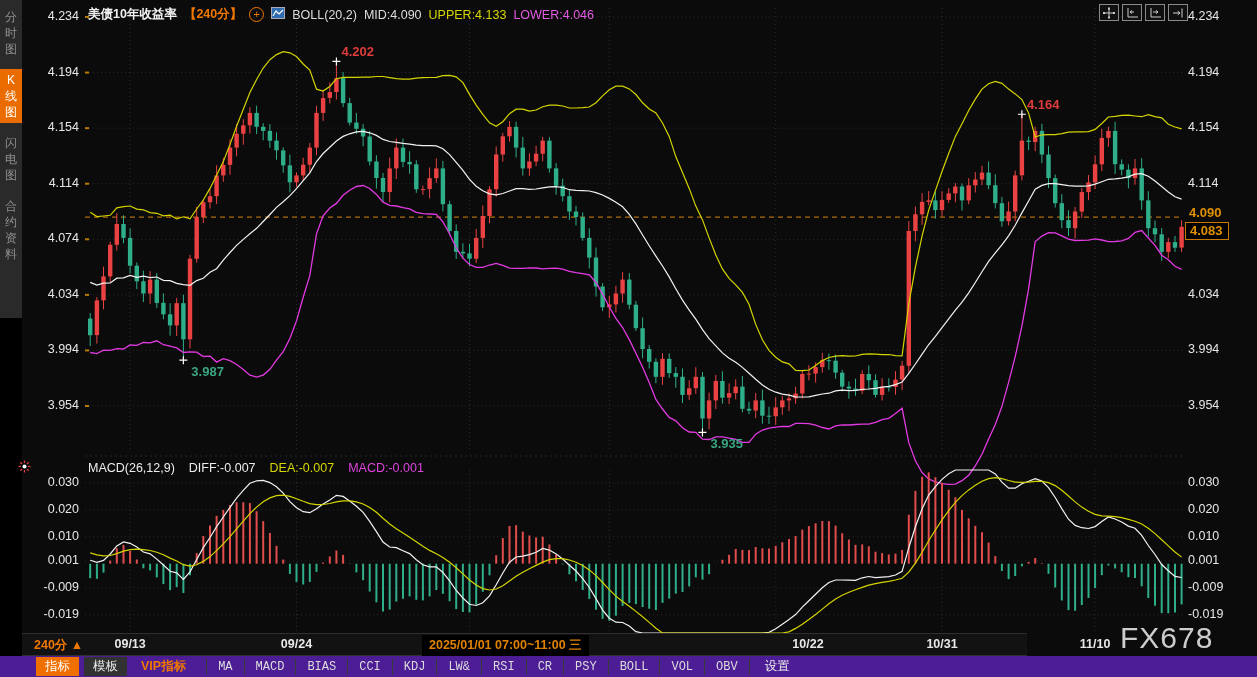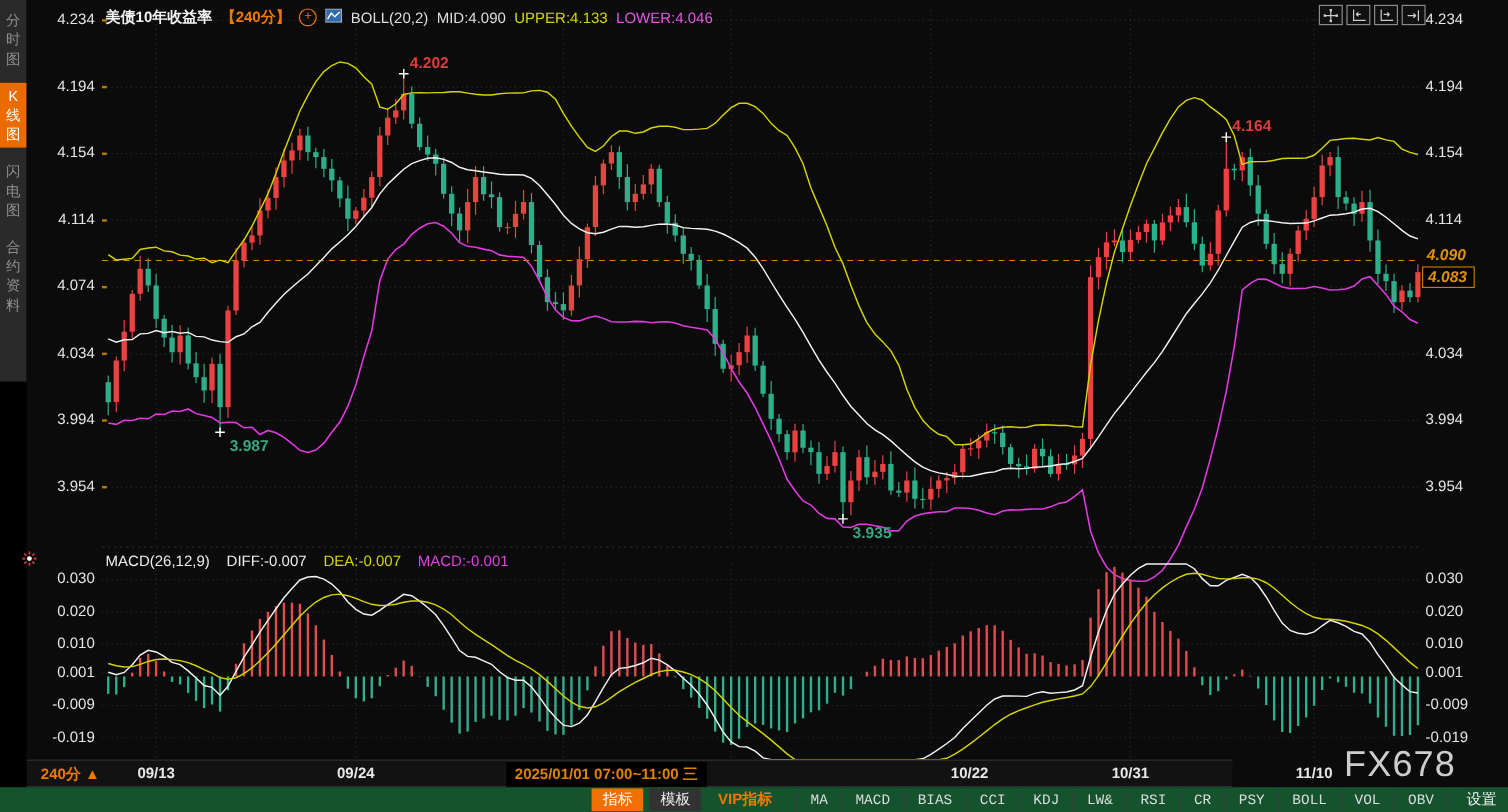--- a/index.html
+++ b/index.html
@@ -28,33 +28,33 @@
   .side-tab.sel{background:#ea6c00;color:#fff;}
   #top-icons{position:absolute;left:1099px;top:4px;display:flex;gap:3px;z-index:6;}
   .tool-ic{width:18px;height:15px;border:1px solid #8a8a8a;background:#101010;display:flex;
     align-items:center;justify-content:center;}
   #xaxis-row{position:absolute;left:22px;top:633px;width:1005px;height:23px;background:#121212;
     border-top:1px solid #2f2f2f;border-bottom:1px solid #2f2f2f;box-sizing:border-box;z-index:4;}
   .date-lbl{position:absolute;top:3px;transform:translateX(-50%);font-size:12.5px;font-weight:bold;color:#e8e8e8;white-space:nowrap;}
   #period-lbl{position:absolute;left:12px;top:3px;color:#f07800;font-size:12.5px;font-weight:bold;white-space:nowrap;}
   #hl-date{position:absolute;left:400px;top:1px;background:#000;color:#e08200;font-size:12.5px;
     font-weight:bold;padding:2px 7px;white-space:nowrap;}
-  #toolbar{position:absolute;left:0;top:656px;width:1257px;height:21px;background:#14532d;
-    display:flex;align-items:center;padding-left:36px;box-sizing:border-box;z-index:6;gap:5px;justify-content:flex-end;}
+  #toolbar{position:absolute;left:0;top:656px;width:1257px;height:21px;background:#4c1d95;
+    display:flex;align-items:center;padding-left:36px;box-sizing:border-box;z-index:6;gap:5px;}
   .tb-tab{font-size:12.5px;padding:1px 9px;color:#ececec;cursor:pointer;}
   .tb-tab.sel{background:#ef7000;color:#fff;}
   .tb-tab.plain{background:#323232;}
   .tb-tab.vip{color:#f07800;font-weight:bold;}
   #ind-list{display:flex;align-items:center;margin-left:6px;}
   .ind-item{font-family:"Liberation Mono","DejaVu Sans Mono",monospace;font-size:12px;color:#dcdcdc;
     padding:1px 11px;border-right:1px solid #3c3c3c;cursor:pointer;}
   .ind-item:first-child{border-left:1px solid #3c3c3c;}
   #settings-btn{font-size:12.5px;color:#ececec;padding:1px 10px;cursor:pointer;}
   #watermark{position:absolute;left:1120px;top:621px;font-size:30px;color:#cdcdcd;letter-spacing:1px;z-index:7;}
-  #tags{position:absolute;left:1184px;top:203px;width:73px;height:50px;background:#0b0b0b;z-index:5;font-style:italic;}
+  #tags{position:absolute;left:1184px;top:203px;width:73px;height:50px;background:#0b0b0b;z-index:5;}
   #tag-dash{color:#e09000;font-size:13px;font-weight:bold;padding:2px 0 0 5px;}
   #tag-last{display:inline-block;margin:2px 16px 0 1px;border:1px solid #c87800;color:#e09000;
     font-size:13px;font-weight:bold;padding:0 5px 1px 4px;background:#000;}
   #alarm-ic{position:absolute;left:18px;top:459px;z-index:6;}
   .mini-chart-ic{display:inline-block;}
 </style>
 </head>
 <body>
 
 <div id="stage">

